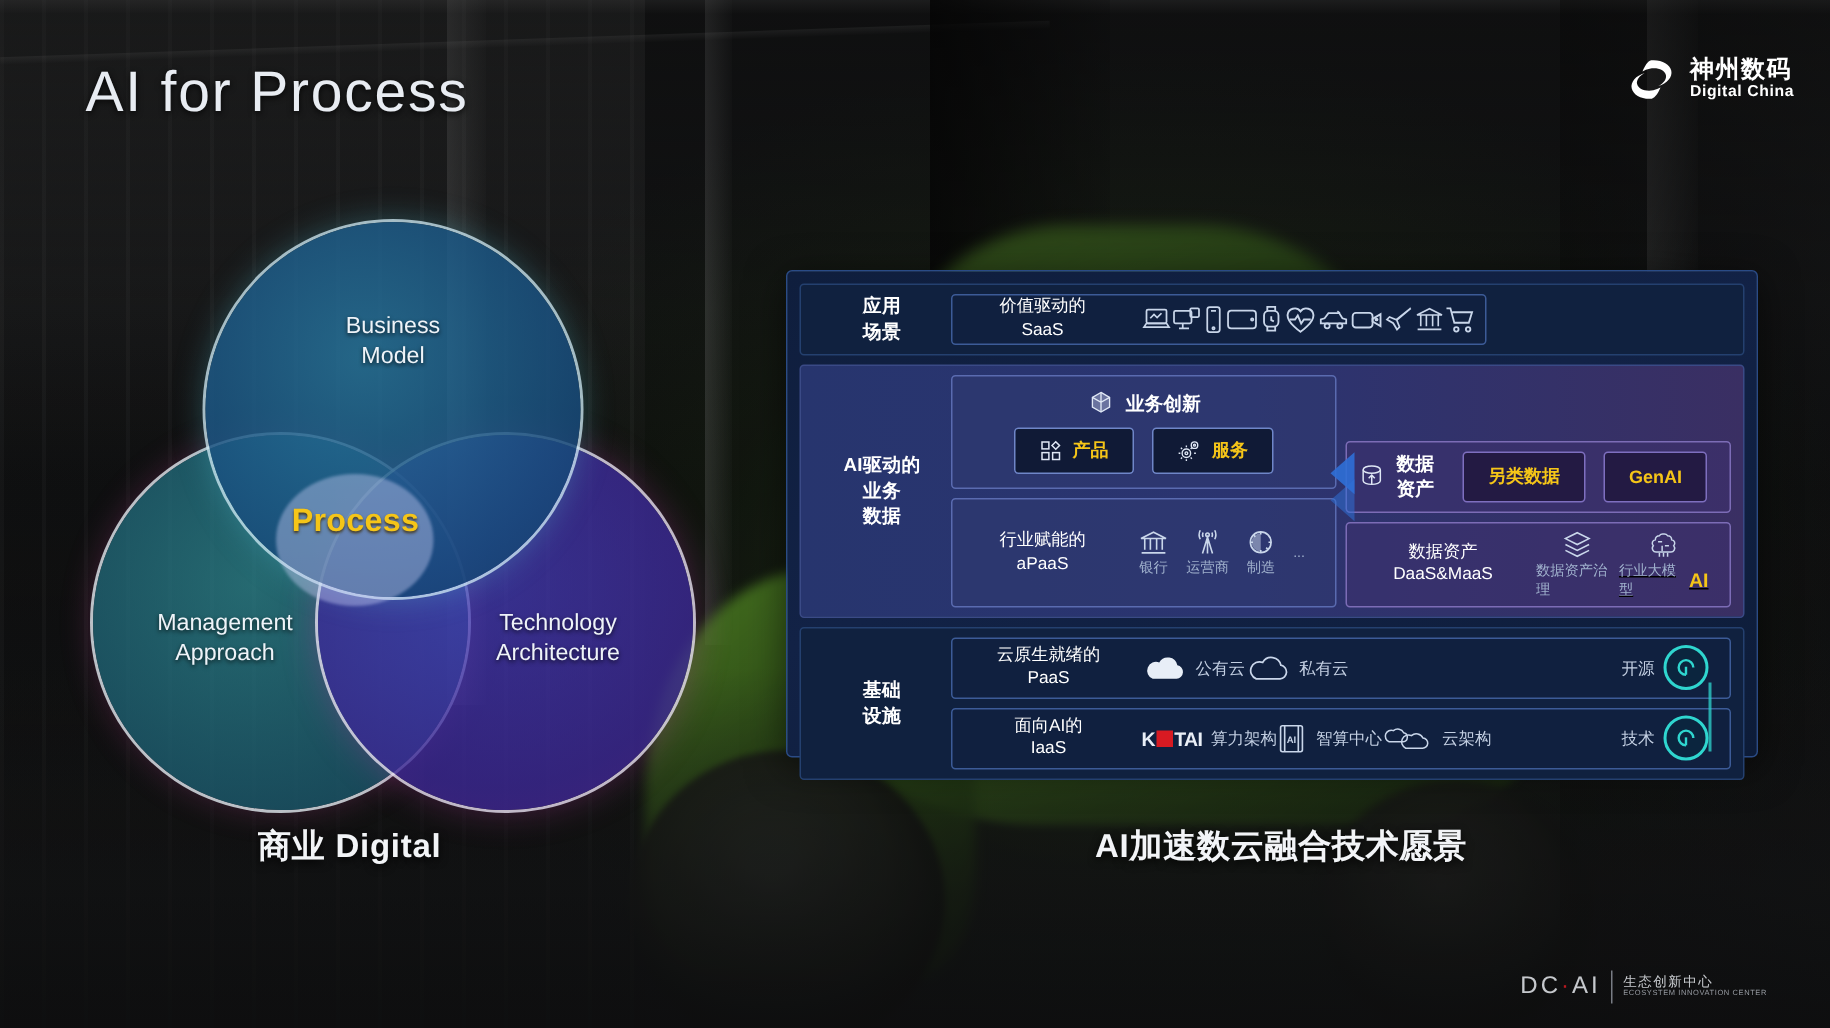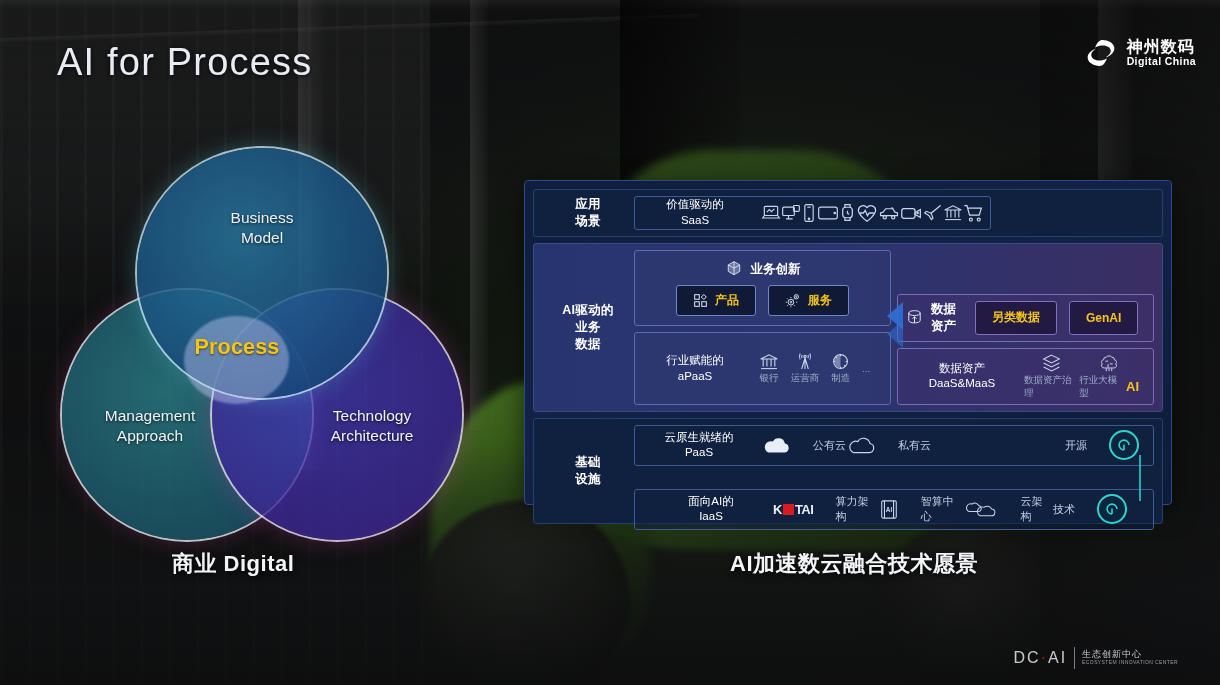--- a/index.html
+++ b/index.html
@@ -90,21 +90,21 @@
   .panes { flex:1; display:flex; flex-direction:column; gap:6px; height:100%; }
   .pane { border:1px solid #3c5b97; border-radius:3px; background:rgba(16,33,63,.55); display:flex; align-items:center; }
   .pane-v { border:1px solid #5a6bb0; border-radius:3px; background:rgba(48,57,112,.5); }
 
   .sublabel { color:#fff; font-weight:400; font-size:11.5px; line-height:1.35; text-align:center; }
   .iconrow { display:flex; align-items:center; gap:0px; flex:1; justify-content:space-around; padding:0 6px; }
   .ic { color:#c9d6ea; display:flex; align-items:center; justify-content:center; }
   .ic svg { display:block; }
   .ic-lab { display:flex; flex-direction:column; align-items:center; gap:1px; }
   .ic-lab .t { font-size:9.5px; color:#9fb0cc; }
-  .inline-ic { display:flex; align-items:center; gap:22px; }
+  .inline-ic { display:flex; align-items:center; gap:6px; }
   .inline-ic .t { font-size:11px; color:#c3cfe2; }
 
   .chipbar { display:flex; gap:12px; justify-content:center; width:100%; }
   .chip { background:#101a36; border:1px solid #6f86c8; border-radius:3px; color:#f5c518;
           font-size:12px; font-weight:700; padding:6px 16px; display:flex; align-items:center; gap:7px; }
   .chip-p { background:#231a43; border-color:#7e6fbf; }
   .headline { display:flex; align-items:center; justify-content:center; gap:8px; color:#fff; font-weight:700; font-size:12.5px; }
 
   .col2 { display:flex; flex:1; gap:6px; position:relative; }
   .half { flex:1; display:flex; flex-direction:column; gap:6px; }
@@ -412,21 +412,21 @@
                 </span>
               <span class="t">数据资产治理</span>
             </span>
             <span class="ic-lab">
               <span class="ic">
                   <svg width="22" height="20" viewBox="0 0 24 22" fill="none" stroke="currentColor" stroke-width="1.1">
                     <path d="M9 4.5a3 3 0 0 0-3 3 2.6 2.6 0 0 0-1.5 4.4A2.8 2.8 0 0 0 7 16.5h10a2.8 2.8 0 0 0 2.5-4.6A2.6 2.6 0 0 0 18 7.5a3 3 0 0 0-3-3 3 3 0 0 0-3-1.2 3 3 0 0 0-3 1.2z"></path>
                     <path d="M9 17v3M12 17v3M15 17v3M8 9h3M13 12h3M11 12v4"></path>
                   </svg>
                 </span>
-              <span style="display:flex;align-items:center;gap:1px;">
+              <span style="display:flex;align-items:center;gap:1px;text-decoration:underline;">
                 <span class="t">行业大模型</span>
                 <span style="color:#f5c518;font-weight:700;font-size:13px;">AI</span>
               </span>
             </span>
           </div>
         </div>
       </div>
     </div>
   </div>
 
@@ -464,21 +464,21 @@
             <span class="osnode">
               <svg width="16" height="16" viewBox="0 0 18 18" fill="none" stroke="#2fd6cf" stroke-width="1.8">
                   <path d="M14.5 9A5.5 5.5 0 1 0 9 14.5"></path>
                   <path d="M9 14.5V8.5"></path>
                 </svg>
             </span>
           </span>
         </div>
       </div>
 
-      <div class="pane" style="flex:1;padding:4px 20px;margin-top:17px;">
+      <div class="pane" style="flex:1;padding:4px 8px;">
         <div class="sublabel" style="width:112px;flex:0 0 112px;">
           <div>面向AI的</div>
           <div>IaaS</div>
         </div>
         <div class="iconrow">
           <span class="inline-ic">
             <span class="kuntai">
               <span class="k">K</span>
               <span class="sq"></span>
               <span class="k">TAI</span>

